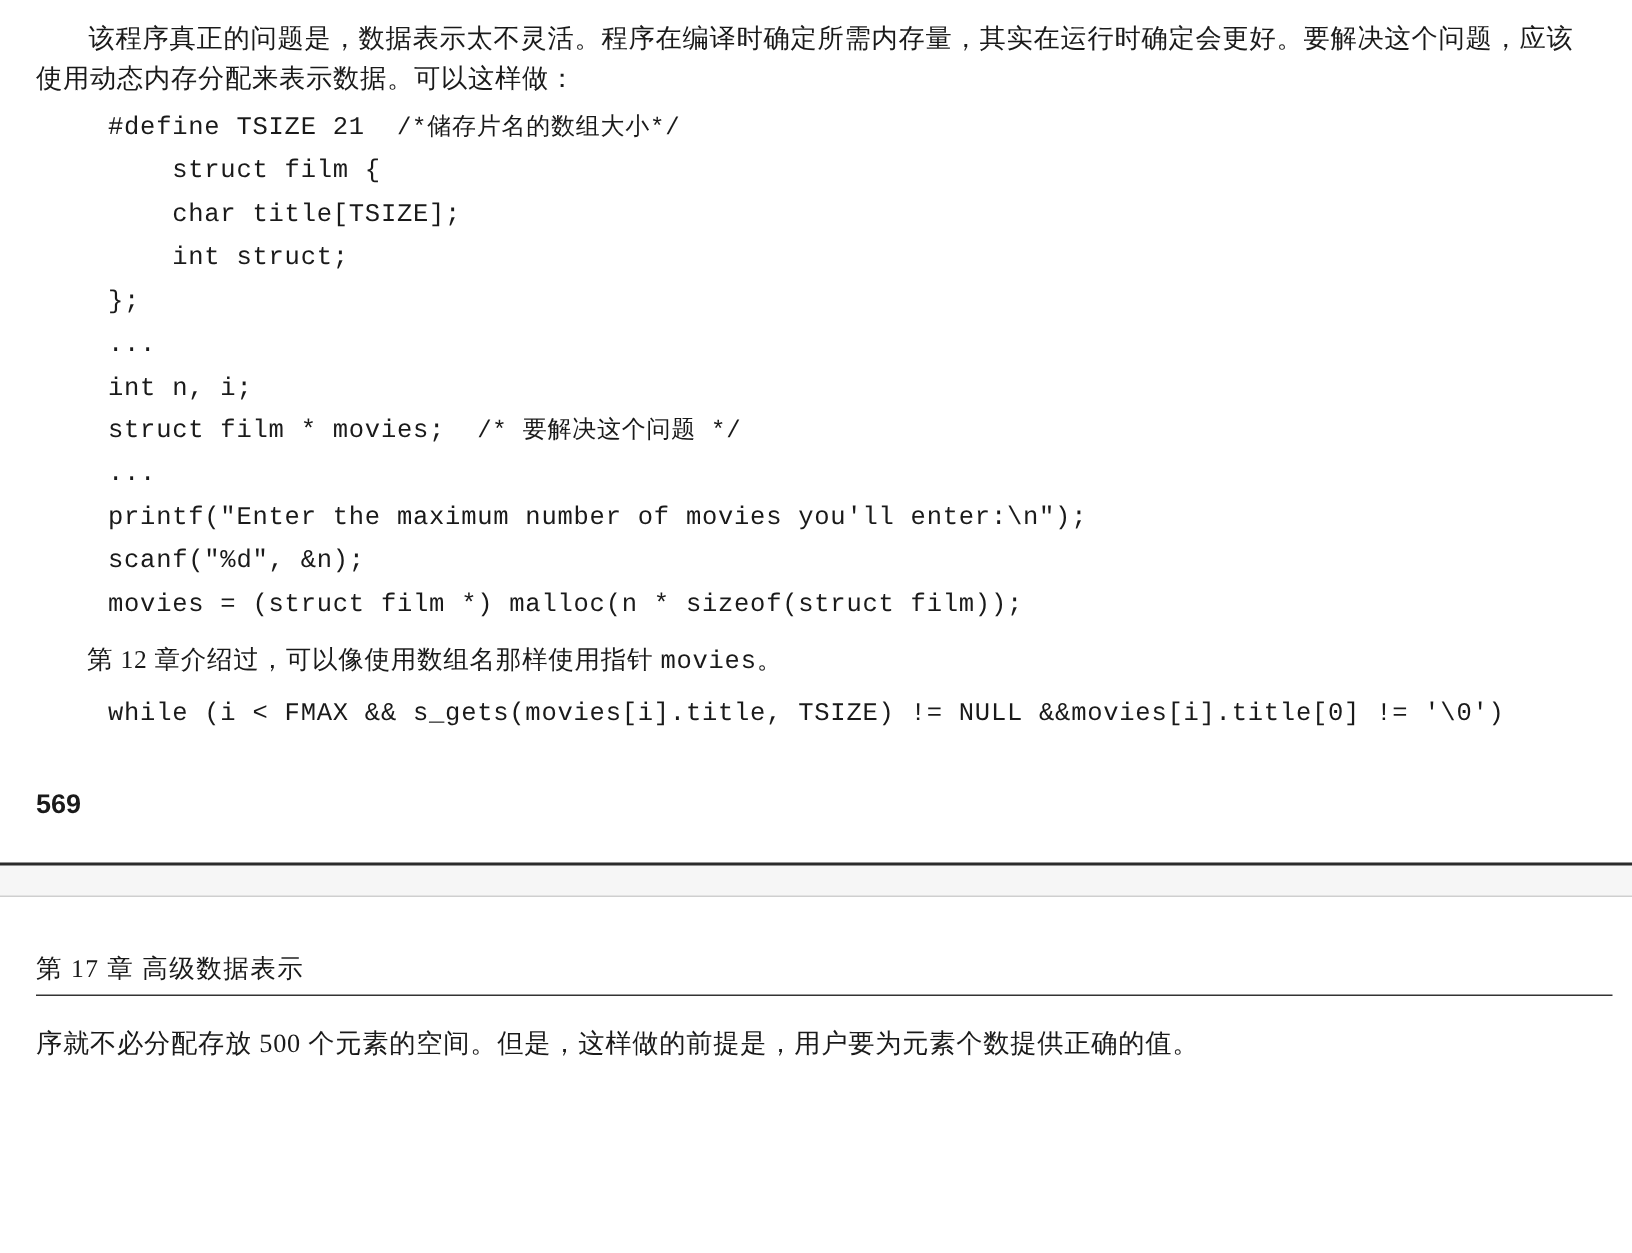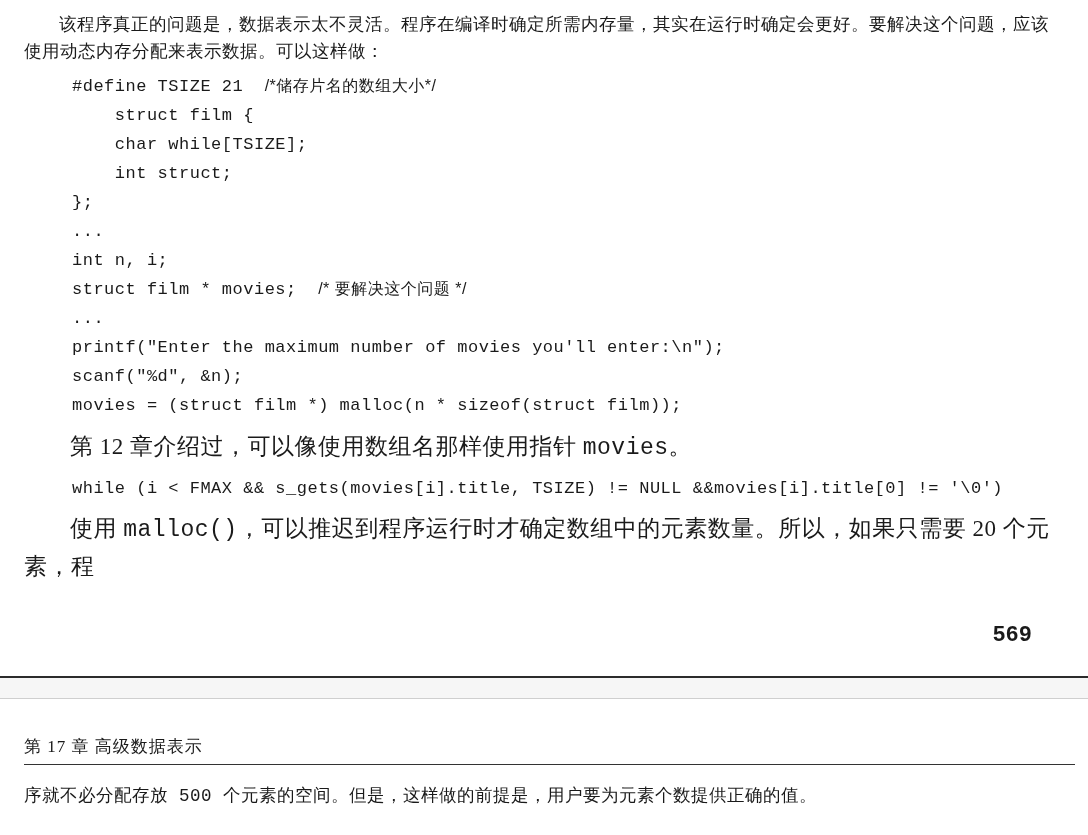--- a/index.html
+++ b/index.html
@@ -12,46 +12,44 @@
     }
     .page {
       padding: 12px 24px 0 24px;
       box-sizing: border-box;
     }
     .para {
       font-size: 17.5px;
       line-height: 1.55;
       margin: 0 0 6px 0;
       letter-spacing: 0.5px;
-      font-family: Liberation Mono, monospace;
     }
     .indent {
       text-indent: 2em;
     }
     .code-block {
       font-family: "Courier New", monospace;
       font-size: 17px;
       line-height: 1.7;
       white-space: pre;
       margin: 4px 0 4px 48px;
       letter-spacing: 0.5px;
     }
     .code-inline {
       font-family: "Courier New", monospace;
     }
     .comment-cn {
-      font-family: Liberation Sans, sans-serif;
+      font-family: Liberation Mono, monospace;
       font-size: 16px;
     }
     .page-number {
-      text-align: right;
       font-weight: 700;
-      font-size: 22px;
+      font-size: 18px;
       padding: 30px 32px 28px 0;
-      font-family: Liberation Mono, monospace;
+      font-family: Liberation Sans, sans-serif;
     }
     .page-divider {
       height: 20px;
       background: #f6f6f6;
       border-top: 2px solid #2b2b2b;
       border-bottom: 1px solid #cfcfcf;
       margin: 0;
     }
     .page2 {
       padding: 36px 13px 24px 24px;
@@ -61,58 +59,55 @@
       letter-spacing: 1px;
       margin-bottom: 6px;
       font-family: "SimSun", "宋体", serif;
     }
     .chapter-rule {
       border: none;
       border-top: 1.5px solid #333;
       margin: 4px 0 18px 0;
     }
     .mixed-para {
-      font-size: 23px;
+      font-size: 17px;
       line-height: 1.55;
       margin: 8px 0;
       letter-spacing: 0.5px;
     }
     .mixed-para-indent {
       text-indent: 2em;
     }
   </style>
 </head>
 <body>
 
 <div class="page">
 
   <p class="para indent">该程序真正的问题是，数据表示太不灵活。程序在编译时确定所需内存量，其实在运行时确定会更好。要解决这个问题，应该使用动态内存分配来表示数据。可以这样做：</p>
 
   <div class="code-block"><span>#define TSIZE 21  </span><span class="comment-cn">/*储存片名的数组大小*/</span>
 <span>    struct film {</span>
-<span>    char while[TSIZE];</span>
+<span>    char title[TSIZE];</span>
 <span>    int struct;</span>
 <span>};</span>
 <span>...</span>
 <span>int n, i;</span>
 <span>struct film * movies;  </span><span class="comment-cn">/* 要解决这个问题 */</span>
 <span>...</span>
 <span>printf("Enter the maximum number of movies you'll enter:\n");</span>
 <span>scanf("%d", &amp;n);</span>
 <span>movies = (struct film *) malloc(n * sizeof(struct film));</span></div>
 
   <p class="mixed-para mixed-para-indent">
     <span>第 12 章介绍过，可以像使用数组名那样使用指针 </span><span class="code-inline">movies</span><span>。</span>
   </p>
 
   <div class="code-block"><span>while (i &lt; FMAX &amp;&amp; s_gets(movies[i].title, TSIZE) != NULL &amp;&amp;movies[i].title[0] != '\0')</span></div>
 
-  <p class="mixed-para mixed-para-indent">
-    <span>使用 </span><span class="code-inline">malloc()</span><span>，可以推迟到程序运行时才确定数组中的元素数量。所以，如果只需要 20 个元素，程</span>
-  </p>
 
   <div class="page-number">569</div>
 </div>
 
 <div class="page-divider"></div>
 
 <div class="page2">
   <div class="chapter-header">第 17 章  高级数据表示</div>
   <hr class="chapter-rule">
   <p class="para">序就不必分配存放 500 个元素的空间。但是，这样做的前提是，用户要为元素个数提供正确的值。</p>

